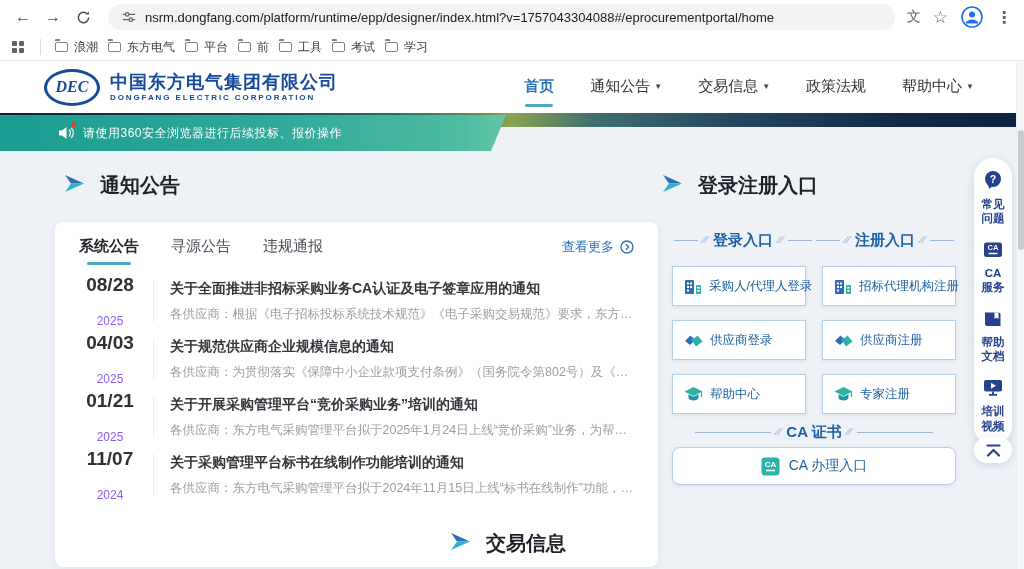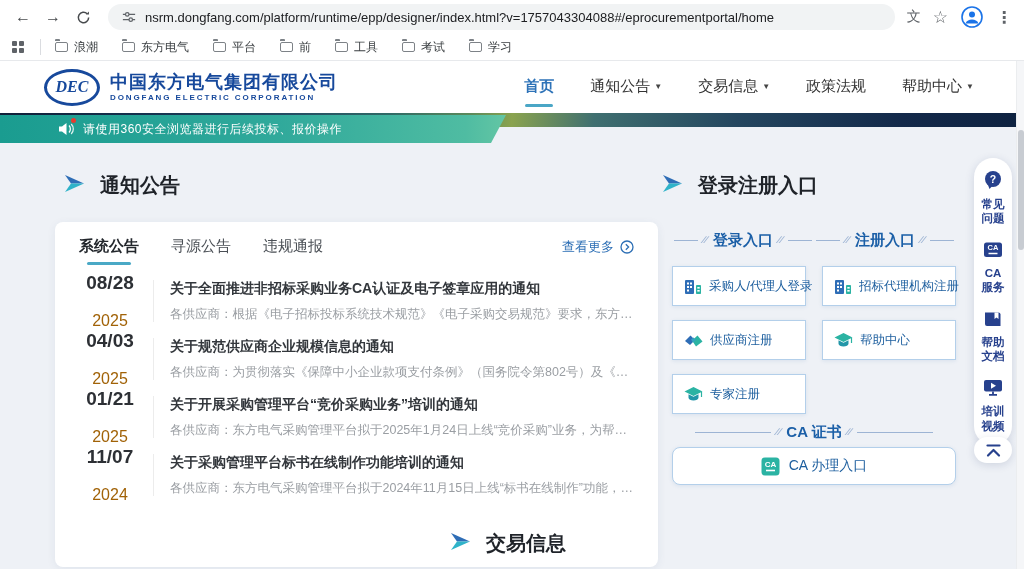--- a/index.html
+++ b/index.html
@@ -19,41 +19,41 @@
   .dots { font-size:16px; font-weight:bold; }
   .translate-ic { font-size:14px; position:relative; }
 
   
   .bmbar { position:absolute; top:34px; left:0; right:0; height:27px; background:#fff; display:flex; align-items:center; padding:0 10px; gap:14px; border-bottom:1px solid #e7e9ec; z-index:30; }
   .apps-ic { width:12px; height:12px; position:relative; margin:0 2px; }
   .apps-ic i { position:absolute; width:5px; height:5px; background:#5f6368; border-radius:1px; }
   .apps-ic i:nth-child(1){top:0;left:0} .apps-ic i:nth-child(2){top:0;right:0}
   .apps-ic i:nth-child(3){bottom:0;left:0} .apps-ic i:nth-child(4){bottom:0;right:0}
   .vdiv { width:1px; height:16px; background:#dadce0; }
-  .bm-list { display:flex; align-items:center; gap:24px; }
+  .bm-list { display:flex; align-items:center; gap:10px; }
   .bm { display:flex; align-items:center; gap:6px; font-size:12px; color:#3c4043; cursor:pointer; }
   .folder-ic { width:13px; height:10px; border:1.5px solid #7d8287; border-radius:2px; position:relative; }
   .folder-ic::before { content:""; position:absolute; top:-4px; left:-1px; width:5px; height:2px; background:#7d8287; border-radius:1px 1px 0 0; }
 
   
   .siteheader { position:absolute; top:61px; left:0; right:8px; height:52px; background:#fff; display:flex; align-items:center; padding:0 42px 0 44px; z-index:20; }
   .logo-oval { width:56px; height:37px; border:3px solid #17499c; border-radius:50%; display:flex; align-items:center; justify-content:center; font-family:"Liberation Serif","DejaVu Serif",serif; font-style:italic; font-weight:bold; font-size:16px; color:#17499c; flex:none; }
   .logo-txt { margin-left:10px; }
   .logo-cn { font-size:18px; font-weight:bold; color:#17499c; letter-spacing:1px; line-height:1.15; }
   .logo-en { font-size:8px; font-weight:bold; color:#17499c; letter-spacing:1.9px; }
   .mainnav { margin-left:auto; display:flex; align-items:center; gap:36px; }
   .nav-item { font-size:15px; color:#333; cursor:pointer; position:relative; display:flex; align-items:center; gap:4px; padding-bottom:2px; }
   .nav-item .caret { font-size:8px; color:#444; }
   .nav-item.active { color:#2e73b8; font-weight:bold; }
   .nav-item.active::after { content:""; position:absolute; left:1px; right:1px; bottom:-9px; height:3px; background:#4aa6c6; border-radius:2px; }
 
   
   .hero { position:absolute; top:112px; left:0; right:0; height:15px; z-index:5;
     background:linear-gradient(97deg,#101f38 0%,#15314e 14%,#244c63 28%,#2f6a66 38%,#5d8a5a 46%,#8aa34f 50%,#3f6f70 58%,#24465f 72%,#13294a 88%,#0e2240 100%); }
-  .ribbon { position:absolute; top:115px; left:0; width:506px; height:28px; z-index:6;
+  .ribbon { position:absolute; top:115px; left:0; width:506px; height:36px; z-index:6;
     background:linear-gradient(90deg,#1a9c90 0%,#30a99b 55%,#4fbca2 92%,#63c6a4 100%);
     clip-path:polygon(0 0,100% 0,calc(100% - 15px) 100%,0 100%);
     display:flex; align-items:center; padding-left:58px; gap:9px; }
   .ribbon-text { color:#fff; font-size:12px; letter-spacing:0.5px; }
   .speaker-wrap { position:relative; width:16px; height:14px; }
   .speaker-wrap .reddot { position:absolute; top:-4px; right:-2px; width:5px; height:5px; border-radius:50%; background:#e63c30; }
 
   
   .sec-head { position:absolute; display:flex; align-items:center; gap:15px; font-size:20px; font-weight:bold; color:#1f2329; z-index:7; }
   .sh-notice { top:172px; left:64px; }
@@ -64,21 +64,21 @@
   .card { position:absolute; top:222px; left:55px; width:603px; height:345px; background:#fff; border-radius:8px; box-shadow:0 2px 10px rgba(40,70,120,.07); z-index:7; }
   .tabs { display:flex; align-items:center; gap:32px; padding:15px 24px 11px; }
   .tab { font-size:15px; color:#4a4f55; cursor:pointer; position:relative; }
   .tab.active { color:#23272c; font-weight:bold; }
   .tab.active::after { content:""; position:absolute; left:8px; right:8px; bottom:-9px; height:3px; background:#4aa9c6; border-radius:2px; }
   .more { margin-left:auto; display:flex; align-items:center; gap:6px; font-size:13px; color:#2d6fb5; cursor:pointer; }
   .n-items { padding:5px 22px 0 24px; }
   .n-item { display:flex; align-items:center; height:58px; cursor:pointer; }
   .d-col { width:62px; flex:none; text-align:center; }
   .d-date { font-size:19px; font-weight:bold; color:#2d3035; }
-  .d-year { font-size:16px; color:#a16207; margin-top:18px; }
+  .d-year { font-size:12px; color:#8b5cf6; margin-top:18px; }
   .d-div { width:1px; height:42px; background:#ececec; margin:0 16px 0 12px; flex:none; }
   .n-txt { flex:1; min-width:0; }
   .n-title { font-size:14px; font-weight:600; color:#33373c; white-space:nowrap; overflow:hidden; text-overflow:ellipsis; margin-bottom:8px; }
   .n-desc { font-size:12.5px; color:#9a9ea3; white-space:nowrap; overflow:hidden; text-overflow:ellipsis; }
 
   
   .subrow { position:absolute; top:231px; left:672px; width:284px; display:flex; z-index:7; }
   .subhead { flex:1; display:flex; align-items:center; justify-content:center; gap:5px; color:#1b5fa7; font-weight:bold; font-size:15px; }
   .dline { width:24px; height:1px; background:#9db4d4; }
   .dsl { color:#9db4d4; font-size:10px; font-style:italic; letter-spacing:1px; transform:translateY(-1px); }
@@ -369,20 +369,30 @@
             <rect x="6" y="8" width="2" height="2" fill="#fff"></rect>
             <rect x="3" y="11.5" width="2" height="2" fill="#fff"></rect>
             <rect x="12" y="7" width="5" height="9" rx="0.8" fill="#2bb3a3"></rect>
             <rect x="13.3" y="9" width="2.4" height="1.6" fill="#fff"></rect>
             <rect x="13.3" y="12" width="2.4" height="1.6" fill="#fff"></rect>
           </svg>
         </span>
         <span>招标代理机构注册</span>
       </div>
 
+      <div class="pbtn">
+        <span class="ic">
+          <svg width="19" height="15" viewBox="0 0 19 15">
+            <polygon points="1,8 6.5,2.5 11,7 6,12" fill="#2e6db6"></polygon>
+            <polygon points="8,7.5 13.5,2.5 18.5,8.5 12,13.5" fill="#2bb3a3"></polygon>
+            <polygon points="7,6.5 9.5,4.5 12,7 9,9.5" fill="#35a0c0"></polygon>
+          </svg>
+        </span>
+        <span>供应商登录</span>
+      </div>
 
       <div class="pbtn">
         <span class="ic">
           <svg width="19" height="15" viewBox="0 0 19 15">
             <polygon points="1,8 6.5,2.5 11,7 6,12" fill="#2e6db6"></polygon>
             <polygon points="8,7.5 13.5,2.5 18.5,8.5 12,13.5" fill="#2bb3a3"></polygon>
             <polygon points="7,6.5 9.5,4.5 12,7 9,9.5" fill="#35a0c0"></polygon>
           </svg>
         </span>
         <span>供应商注册</span>

